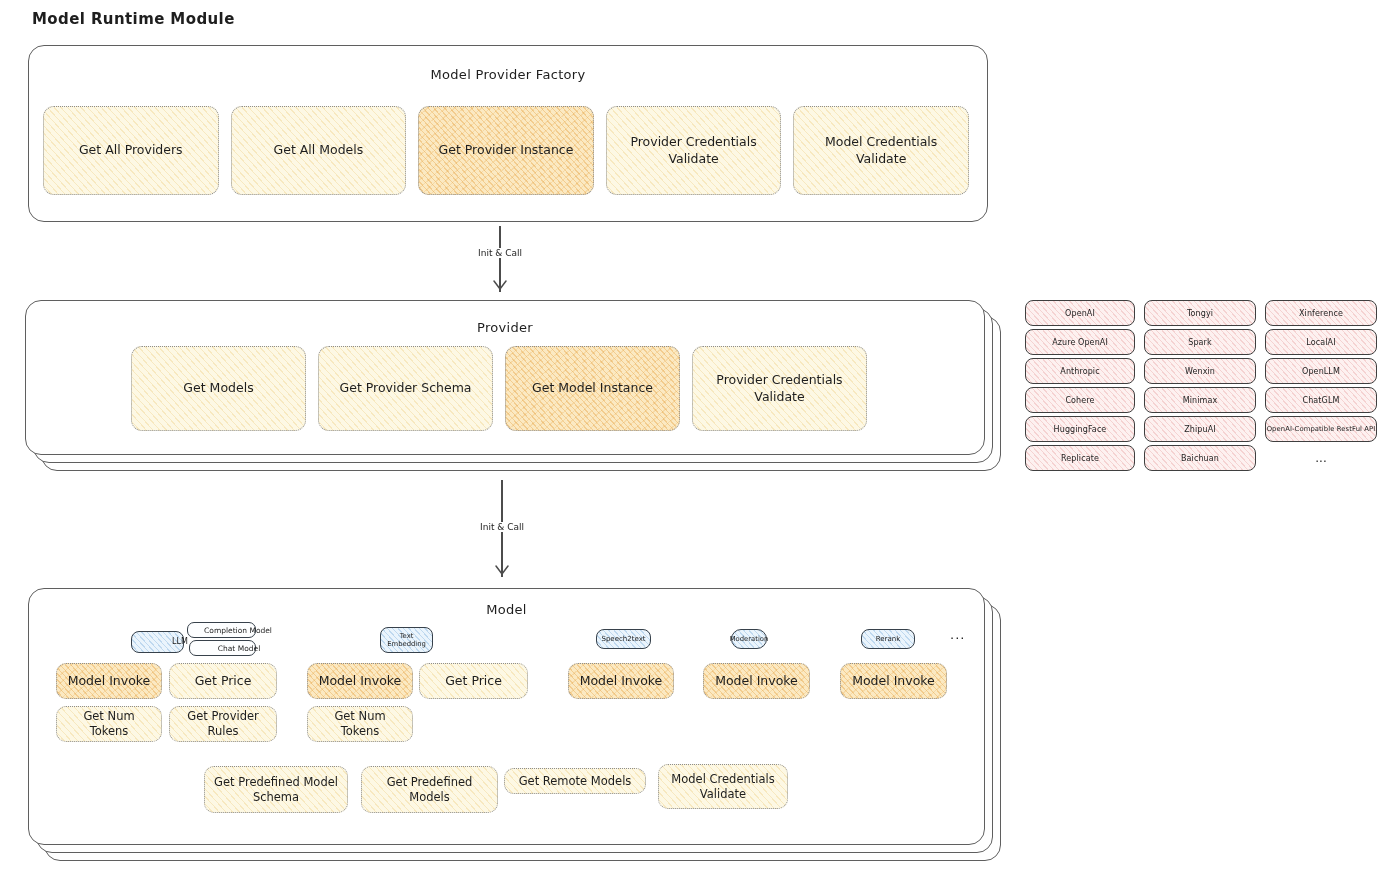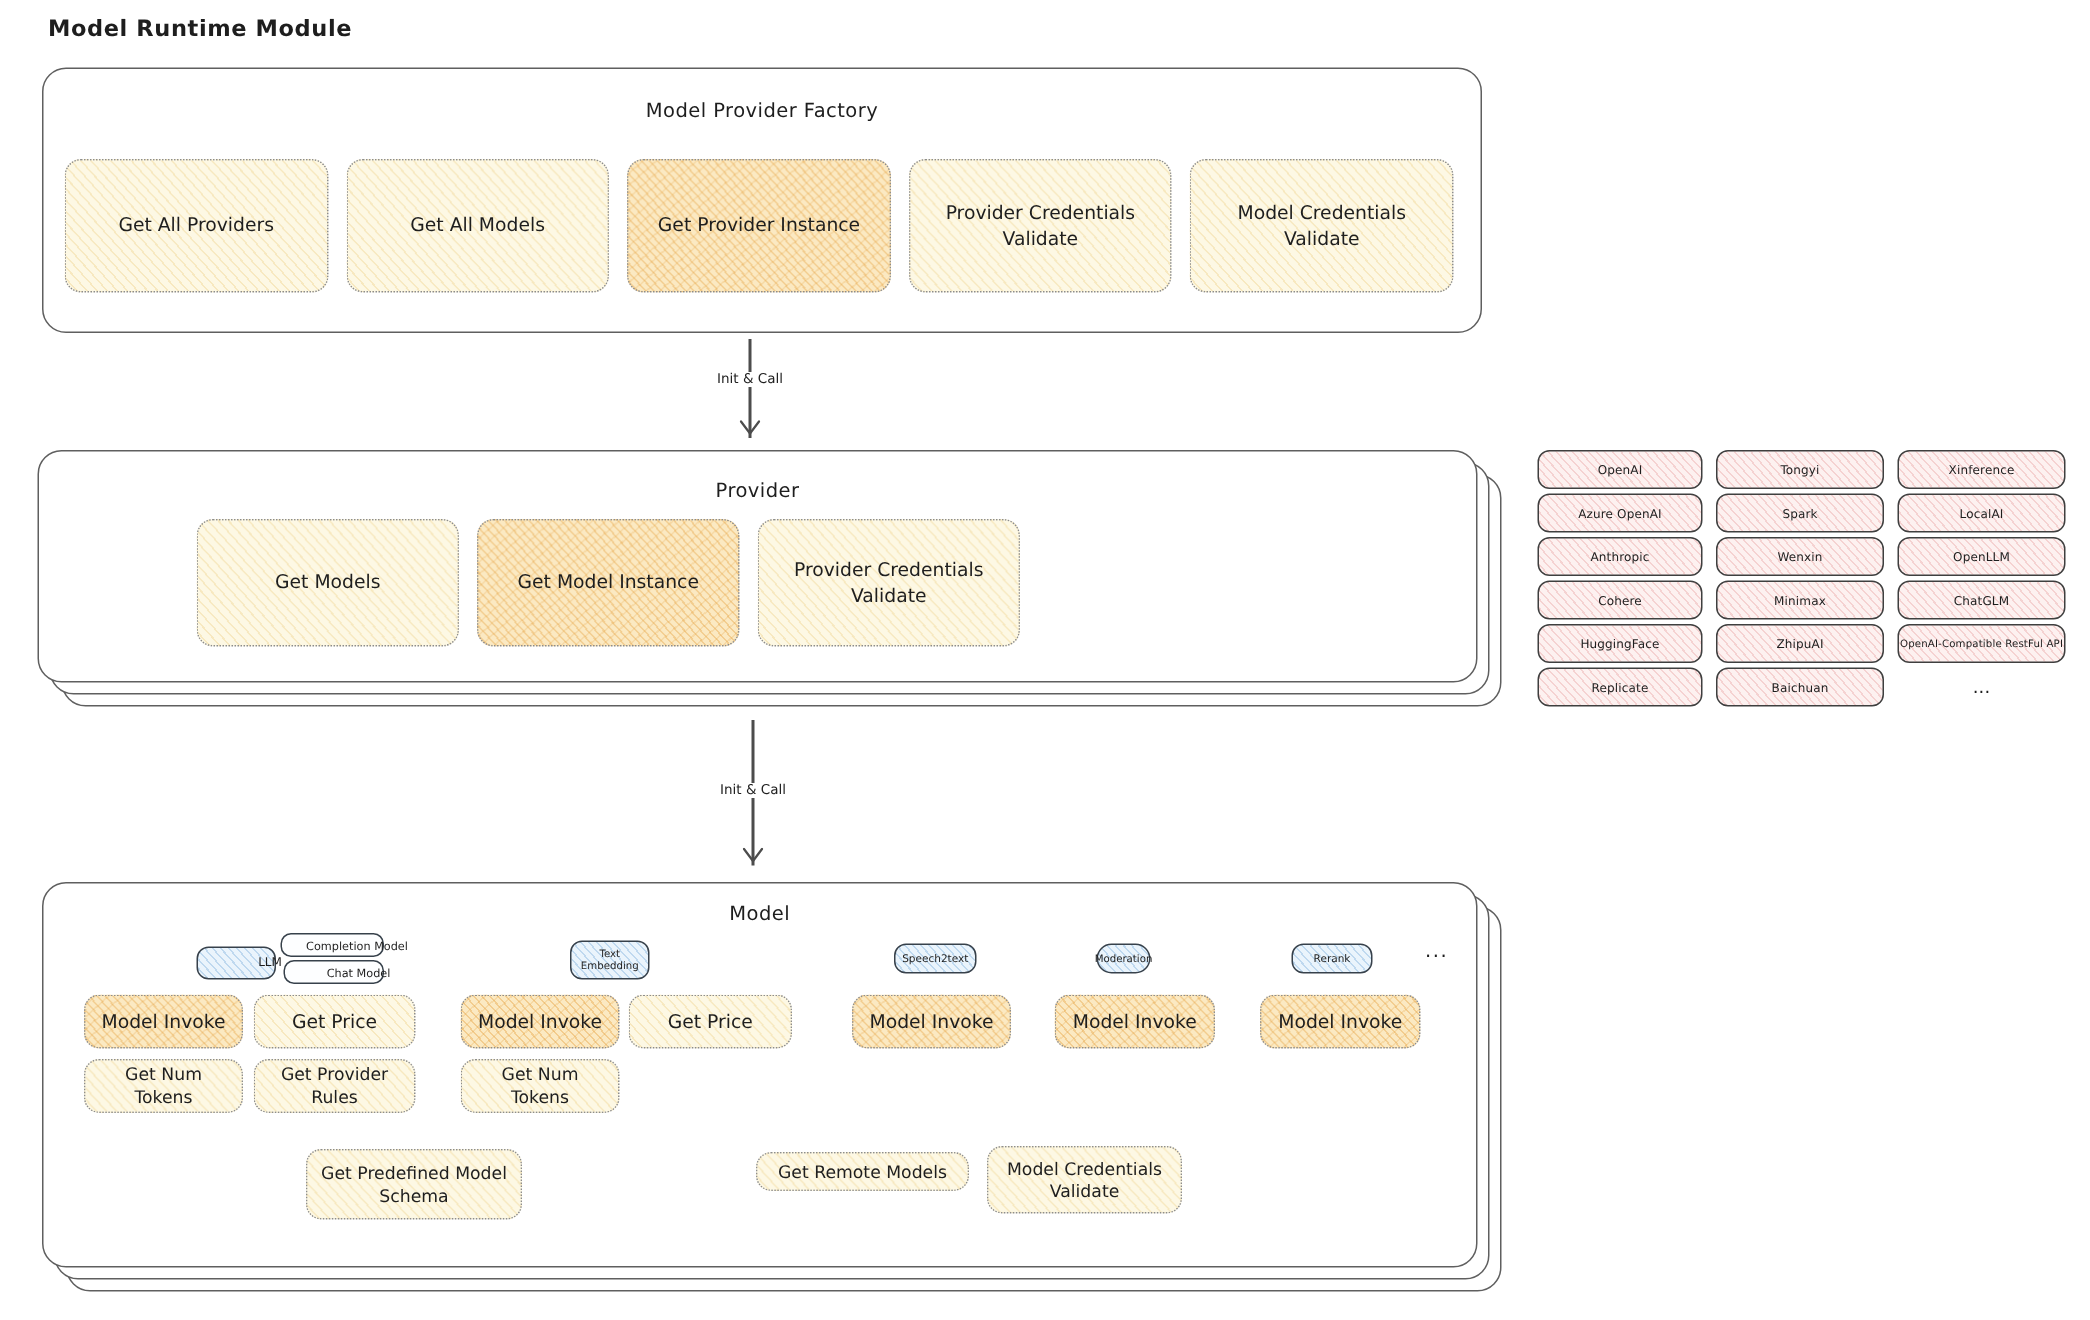--- a/index.html
+++ b/index.html
@@ -108,20 +108,21 @@
   </div>
   <span class="arrow-label" style="top:22px;">Init &amp; Call</span>
 </div>
 
 <div class="layer" style="left:41px;top:316px;width:960px;height:155px;"></div>
 <div class="layer" style="left:33px;top:308px;width:960px;height:155px;"></div>
 <div class="container" style="left:25px;top:300px;width:960px;height:155px;">
   <div class="ctitle" style="top:19px;">Provider</div>
   <div class="methods-row" style="left:105px;top:45px;height:85px;gap:12px;">
     <div class="method fill-yellow" style="width:175px;">Get Models</div>
+    <div class="method fill-yellow" style="width:175px;">Get Provider Schema</div>
     <div class="method fill-orange" style="width:175px;">Get Model Instance</div>
     <div class="method fill-yellow" style="width:175px;">Provider Credentials Validate</div>
   </div>
 </div>
 
 <div class="pgrid">
   <div class="pcell fill-pink">OpenAI</div>
   <div class="pcell fill-pink">Tongyi</div>
   <div class="pcell fill-pink">Xinference</div>
   <div class="pcell fill-pink">Azure OpenAI</div>
@@ -171,15 +172,16 @@
   <div class="m fill-yellow" style="left:390px;top:74px;width:109px;height:36px;font-size:12.5px;">Get Price</div>
   <div class="m fill-orange" style="left:539px;top:74px;width:106px;height:36px;font-size:12.5px;">Model Invoke</div>
   <div class="m fill-orange" style="left:674px;top:74px;width:107px;height:36px;font-size:12.5px;">Model Invoke</div>
   <div class="m fill-orange" style="left:811px;top:74px;width:107px;height:36px;font-size:12.5px;">Model Invoke</div>
 
   <div class="m fill-yellow" style="left:27px;top:117px;width:106px;height:36px;font-size:11.5px;">Get Num Tokens</div>
   <div class="m fill-yellow" style="left:140px;top:117px;width:108px;height:36px;font-size:11.5px;">Get Provider Rules</div>
   <div class="m fill-yellow" style="left:278px;top:117px;width:106px;height:36px;font-size:11.5px;">Get Num Tokens</div>
 
   <div class="m fill-yellow" style="left:175px;top:177px;width:144px;height:47px;font-size:11.5px;">Get Predefined Model Schema</div>
+  <div class="m fill-yellow" style="left:332px;top:177px;width:137px;height:47px;font-size:11.5px;">Get Predefined Models</div>
   <div class="m fill-yellow" style="left:475px;top:179px;width:142px;height:26px;font-size:11.5px;">Get Remote Models</div>
   <div class="m fill-yellow" style="left:629px;top:175px;width:130px;height:45px;font-size:11.5px;">Model Credentials Validate</div>
 </div>
 
 </body></html>

